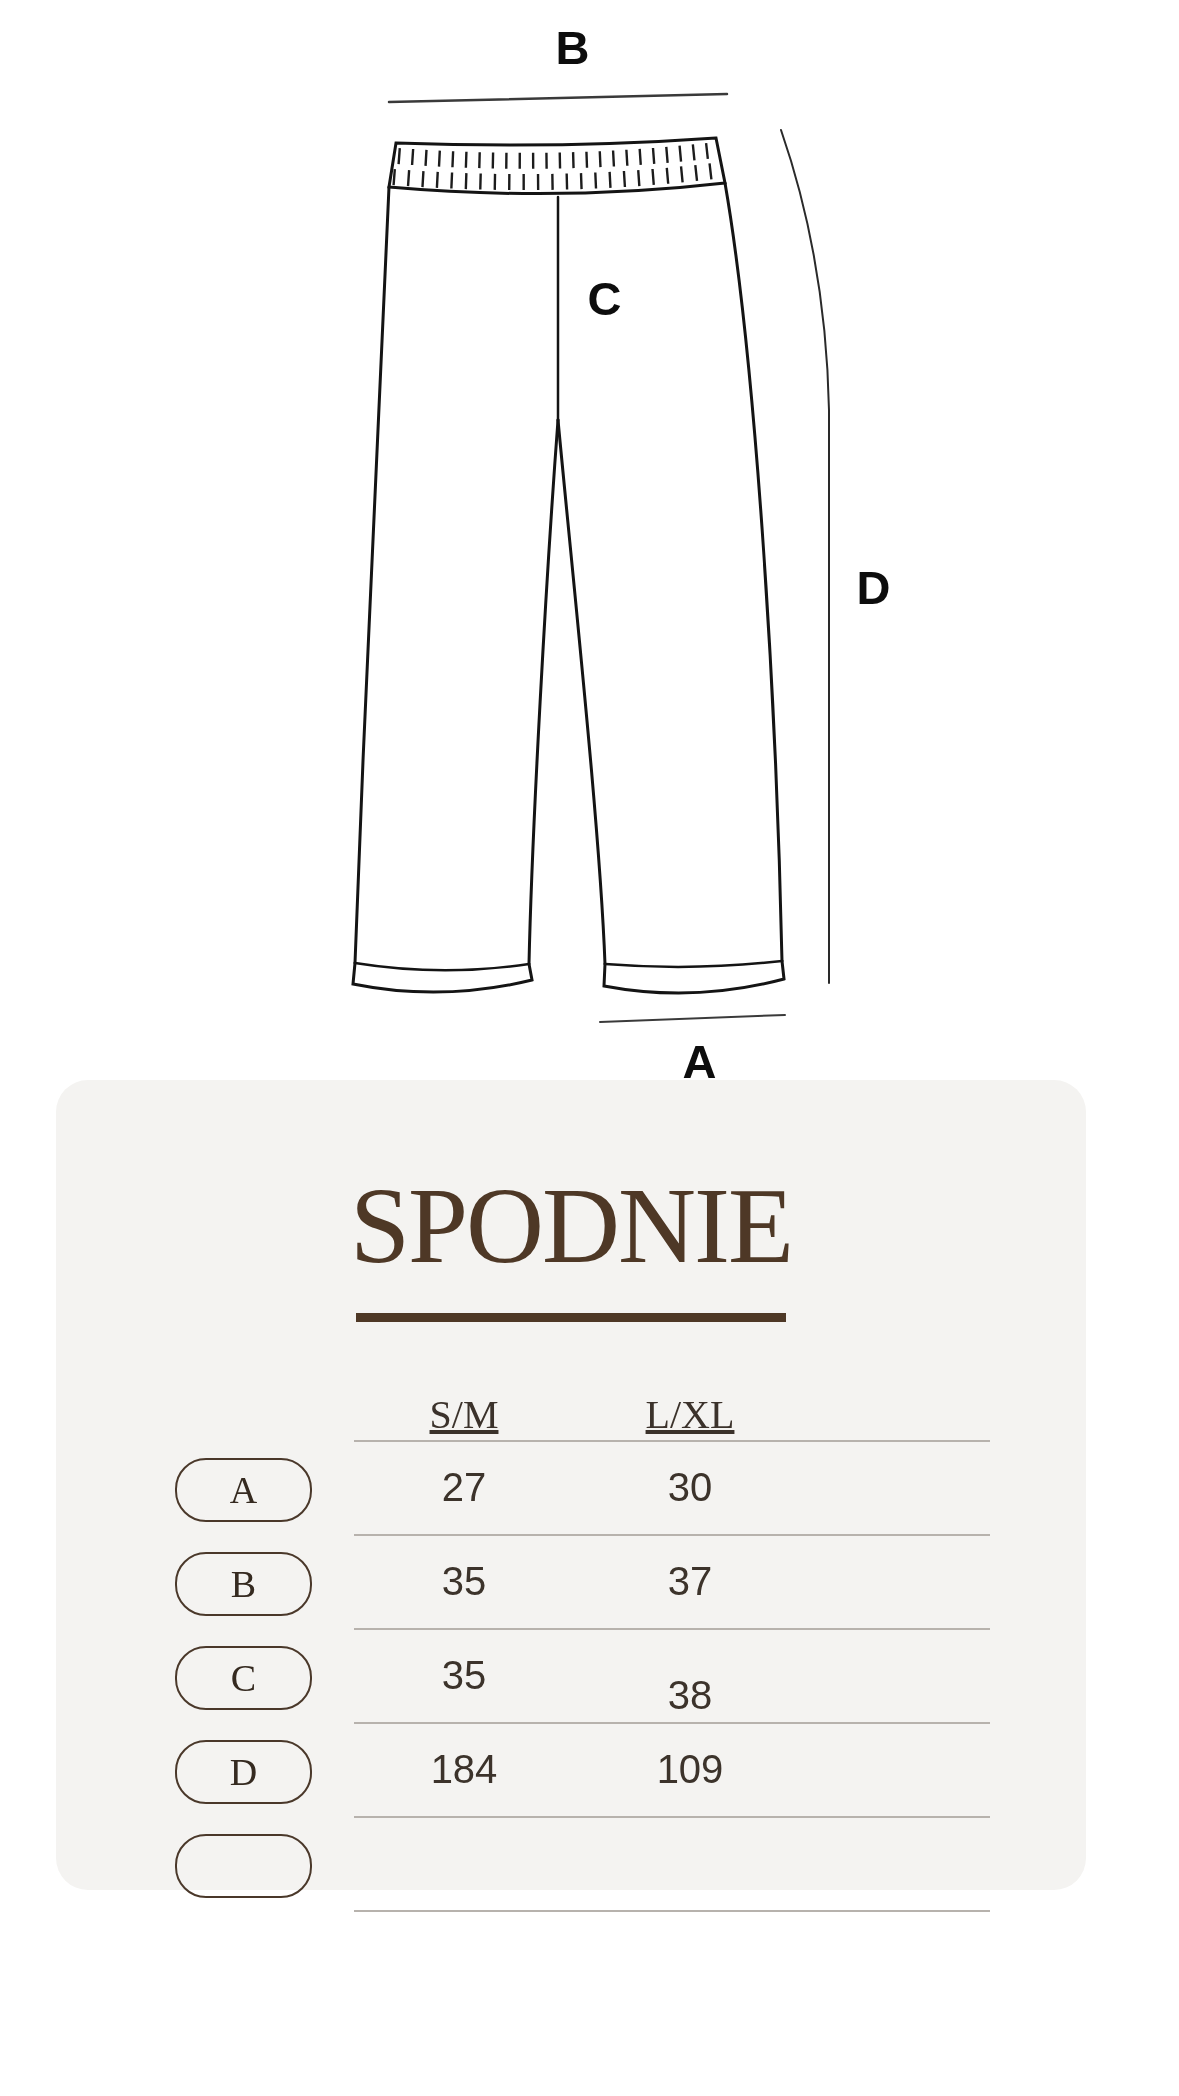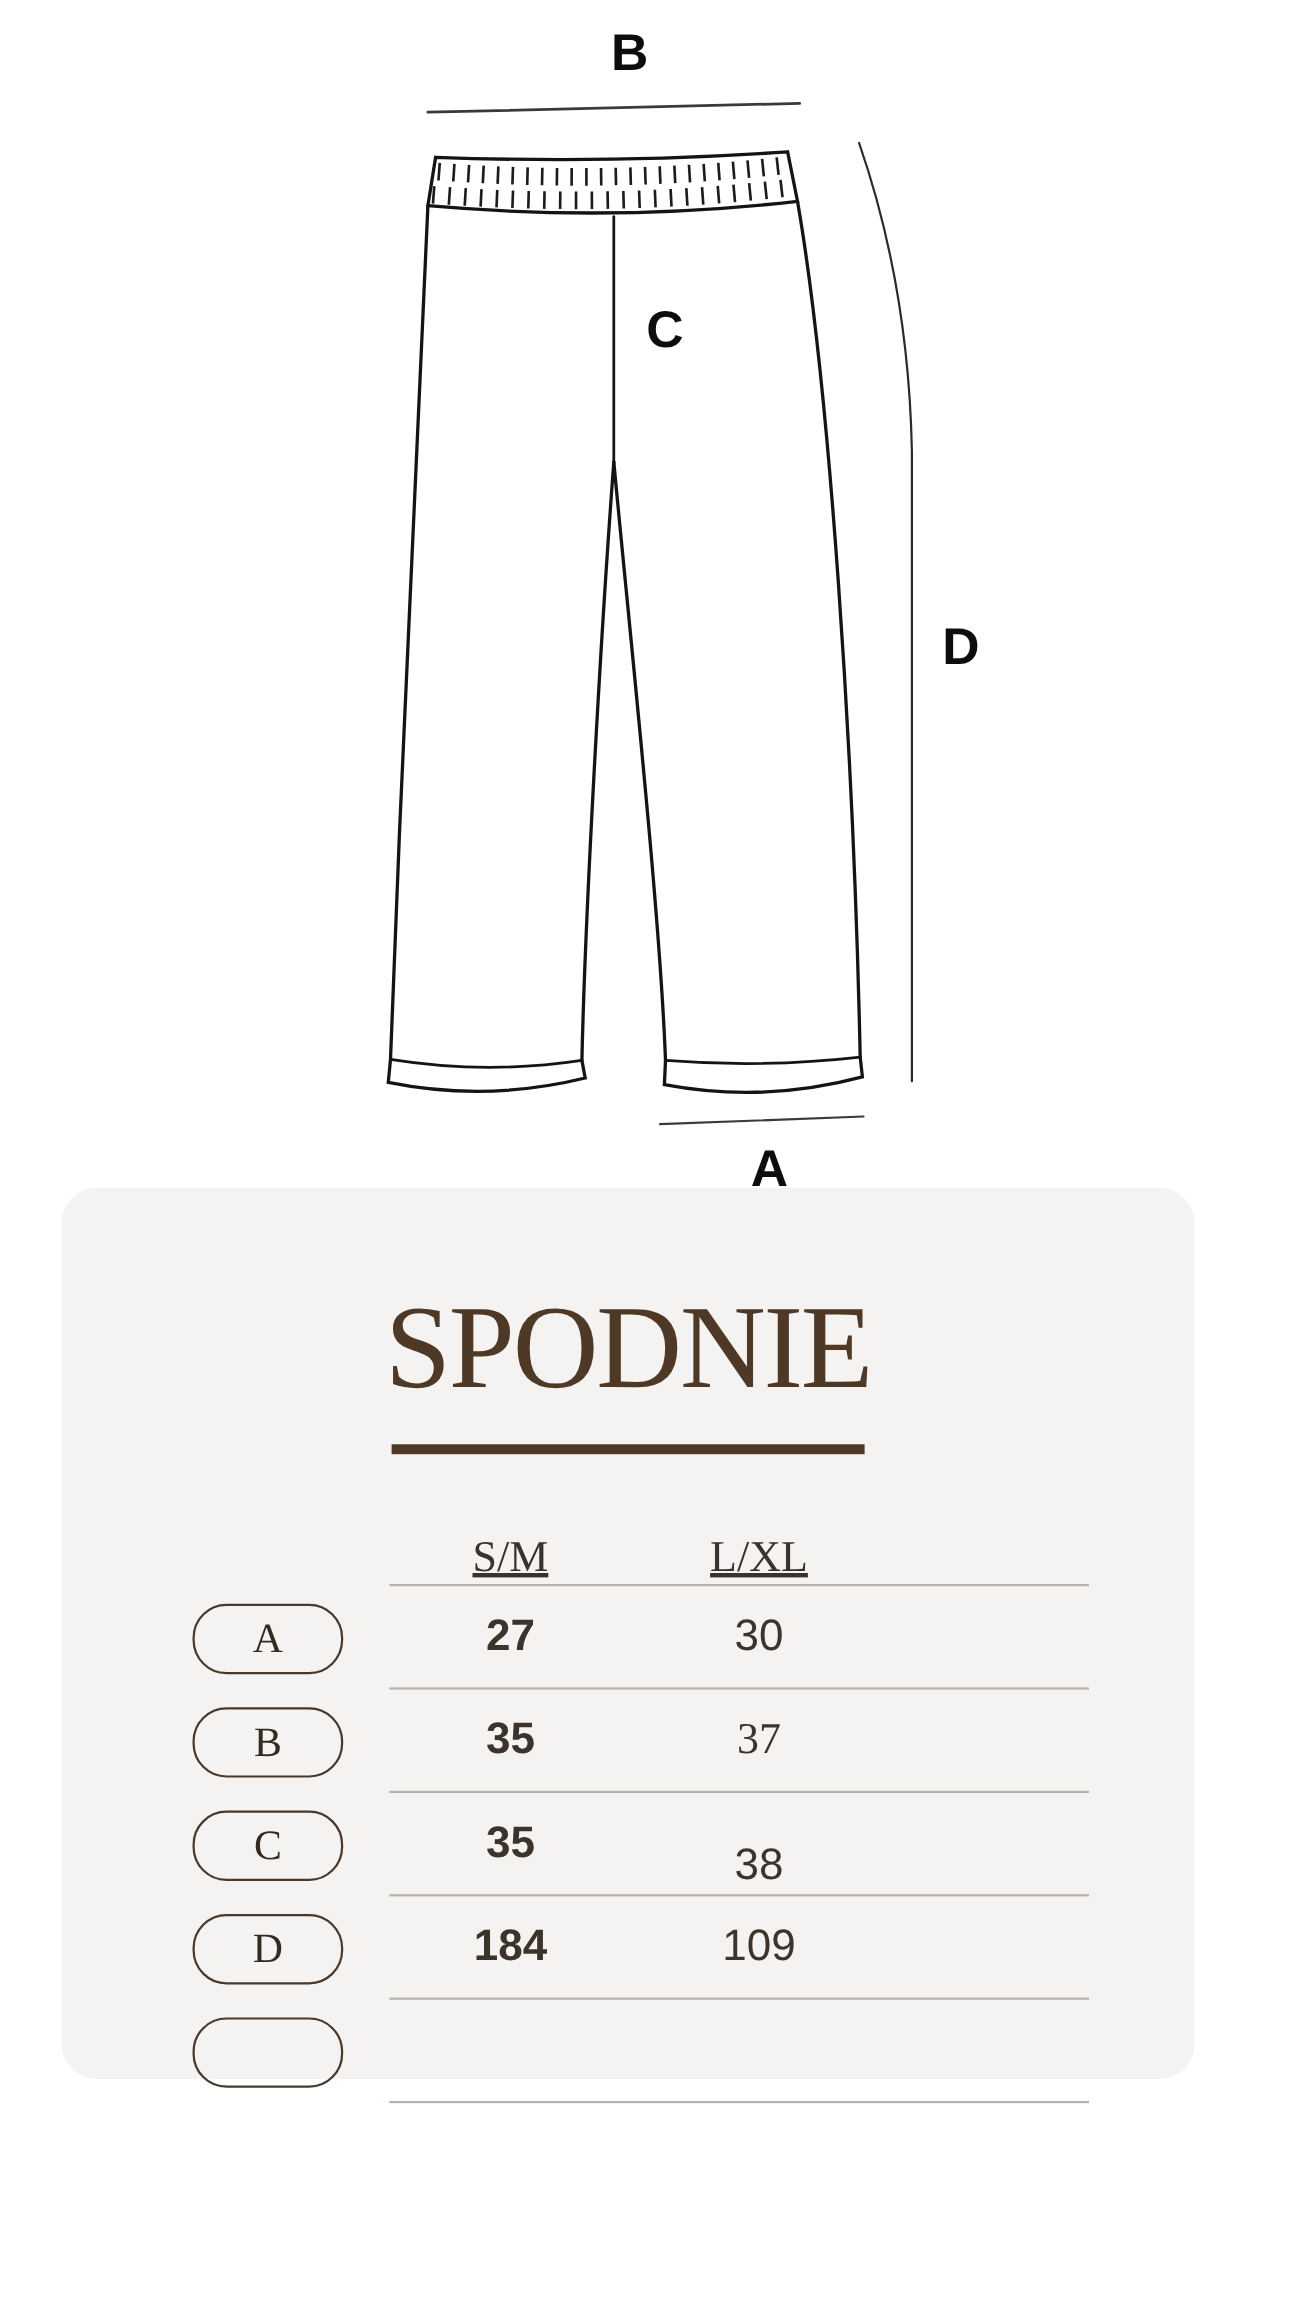--- a/index.html
+++ b/index.html
@@ -42,21 +42,21 @@
     position:absolute;left:119px;width:133px;height:60px;
     border:2.5px solid #4a382a;border-radius:31px;background:transparent;
     display:flex;align-items:center;justify-content:center;
     font-family:"Liberation Serif","DejaVu Serif",serif;
     font-size:38px;color:#352a20;
   }
   .cell{
     position:absolute;width:220px;text-align:center;
     font-size:40px;line-height:40px;color:#3c332b;
   }
-  .cell.sm{left:298px;font-weight:bold;}
+  .cell.sm{left:298px;}
   .cell.lxl{left:524px;}
   #footnote{
     position:absolute;left:176px;top:900px;
     font-size:32px;line-height:36px;color:#493b30;
   }
 </style>
 </head>
 <body>
 
 <div id="stage">
@@ -111,21 +111,21 @@
     <div class="pill" style="top:378px;">
       <span>A</span>
     </div>
     <div class="cell sm" style="top:387px;">27</div>
     <div class="cell lxl" style="top:387px;">30</div>
 
     <div class="pill" style="top:472px;">
       <span>B</span>
     </div>
     <div class="cell sm" style="top:481px;">35</div>
-    <div class="cell lxl" style="top:481px;font-family:Liberation Serif, serif;">37</div>
+    <div class="cell lxl" style="top:481px;">37</div>
 
     <div class="pill" style="top:566px;">
       <span>C</span>
     </div>
     <div class="cell sm" style="top:575px;">35</div>
     <div class="cell lxl" style="top:595px;text-align:center;">38</div>
 
     <div class="pill" style="top:660px;">
       <span>D</span>
     </div>

